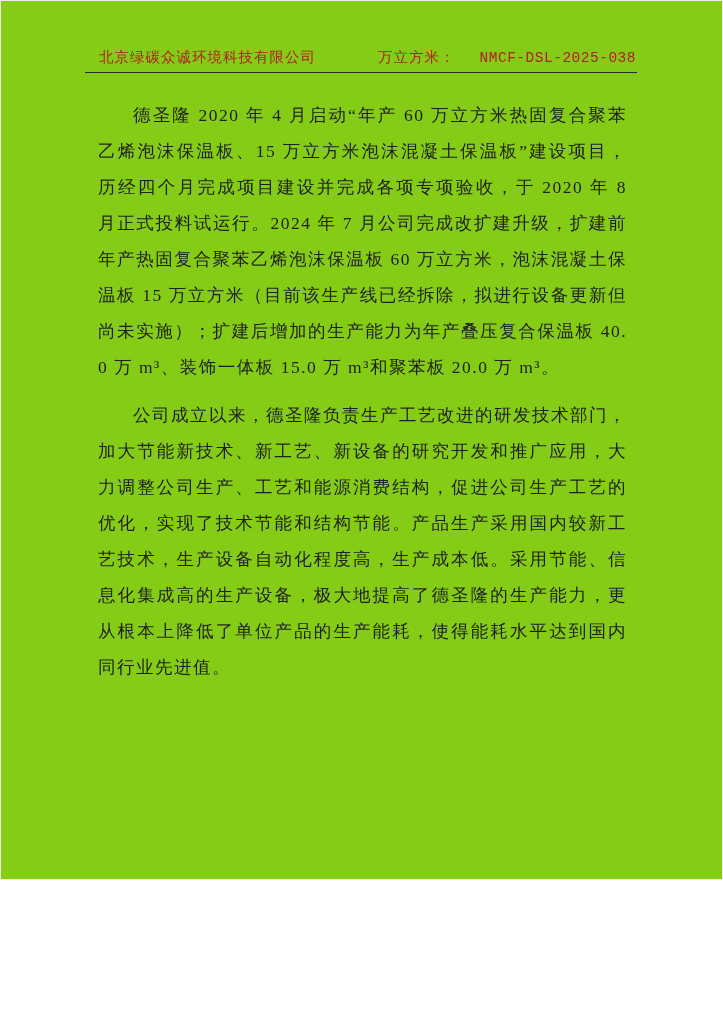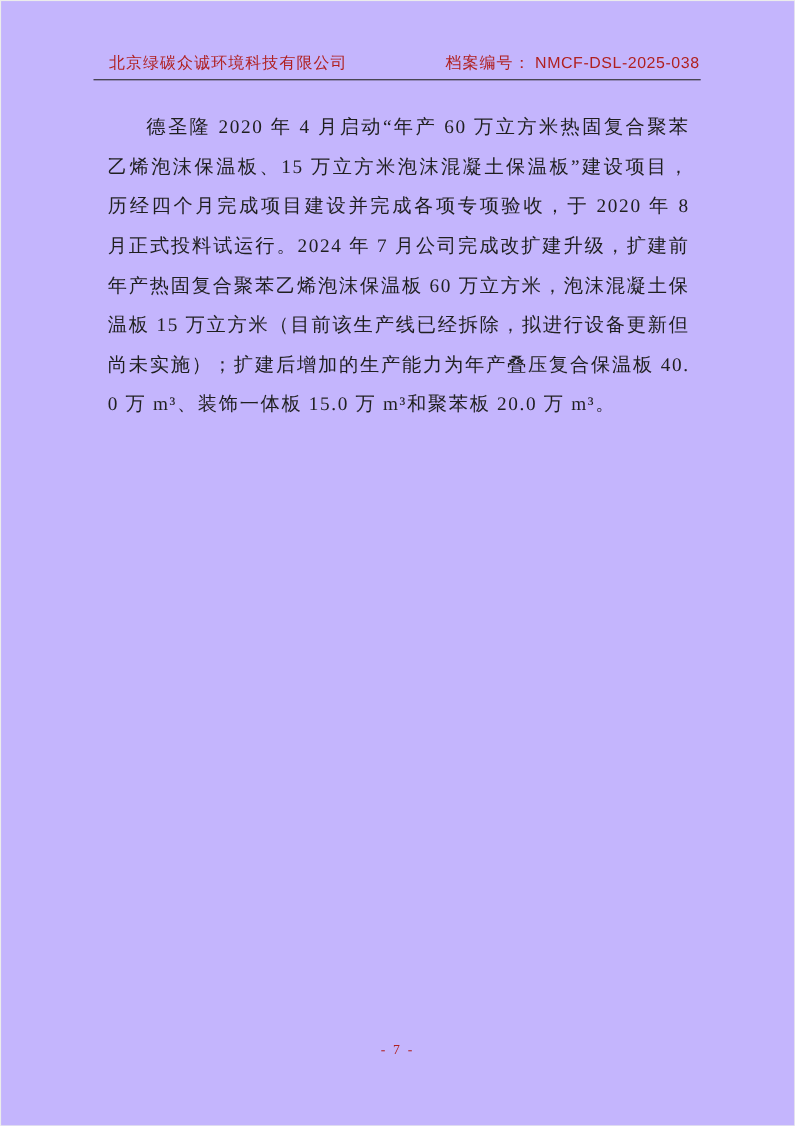--- a/index.html
+++ b/index.html
@@ -3,44 +3,44 @@
 <meta charset="utf-8">
 <style>
   html, body {
     margin: 0;
     padding: 0;
     background: #ffffff;
   }
   .page {
     position: relative;
     width: 723px;
-    height: 1024px;
-    background: #c4b5fd;
+    height: 880px;
+    background: #84cc16;
     box-sizing: border-box;
     border: 1px solid #ececec;
     font-family: "Liberation Serif", "DejaVu Serif", serif;
     overflow: hidden;
   }
   .page-header {
     position: absolute;
     top: 47px;
     left: 98px;
     right: 86px;
     display: flex;
     justify-content: space-between;
     align-items: baseline;
     color: #b02020;
     font-size: 14.5px;
     letter-spacing: 1px;
     white-space: nowrap;
   }
   .header-archive .archive-number {
-    margin-left: 4px;
+    margin-left: 24px;
     letter-spacing: 0.5px;
-    font-family: Liberation Sans, sans-serif;
+    font-family: Liberation Mono, monospace;
   }
   .header-rule {
     position: absolute;
     top: 71px;
     left: 84px;
     right: 85px;
     height: 0;
     border: none;
     border-top: 1.6px solid #2a2a2a;
     margin: 0;
@@ -76,27 +76,28 @@
   }
 </style>
 </head>
 <body>
 
 <div class="page">
 
   <header class="page-header">
     <span class="header-company">北京绿碳众诚环境科技有限公司</span>
     <span class="header-archive">
-      <span>档案编号：</span><span class="archive-number">NMCF-DSL-2025-038</span>
+      <span>万立方米：</span><span class="archive-number">NMCF-DSL-2025-038</span>
     </span>
   </header>
 
   <hr class="header-rule">
 
   <main class="document-body">
     <p>德圣隆 2020 年 4 月启动“年产 60 万立方米热固复合聚苯乙烯泡沫保温板、15 万立方米泡沫混凝土保温板”建设项目，历经四个月完成项目建设并完成各项专项验收，于 2020 年 8 月正式投料试运行。2024 年 7 月公司完成改扩建升级，扩建前年产热固复合聚苯乙烯泡沫保温板 60 万立方米，泡沫混凝土保温板 15 万立方米（目前该生产线已经拆除，拟进行设备更新但尚未实施）；扩建后增加的生产能力为年产叠压复合保温板 40.0 万 m³、装饰一体板 15.0 万 m³和聚苯板 20.0 万 m³。</p>
+    <p>公司成立以来，德圣隆负责生产工艺改进的研发技术部门，加大节能新技术、新工艺、新设备的研究开发和推广应用，大力调整公司生产、工艺和能源消费结构，促进公司生产工艺的优化，实现了技术节能和结构节能。产品生产采用国内较新工艺技术，生产设备自动化程度高，生产成本低。采用节能、信息化集成高的生产设备，极大地提高了德圣隆的生产能力，更从根本上降低了单位产品的生产能耗，使得能耗水平达到国内同行业先进值。</p>
   </main>
 
   <footer class="page-footer">
     <span class="page-number">- 7 -</span>
   </footer>
 
 </div>
 
 </body></html>

